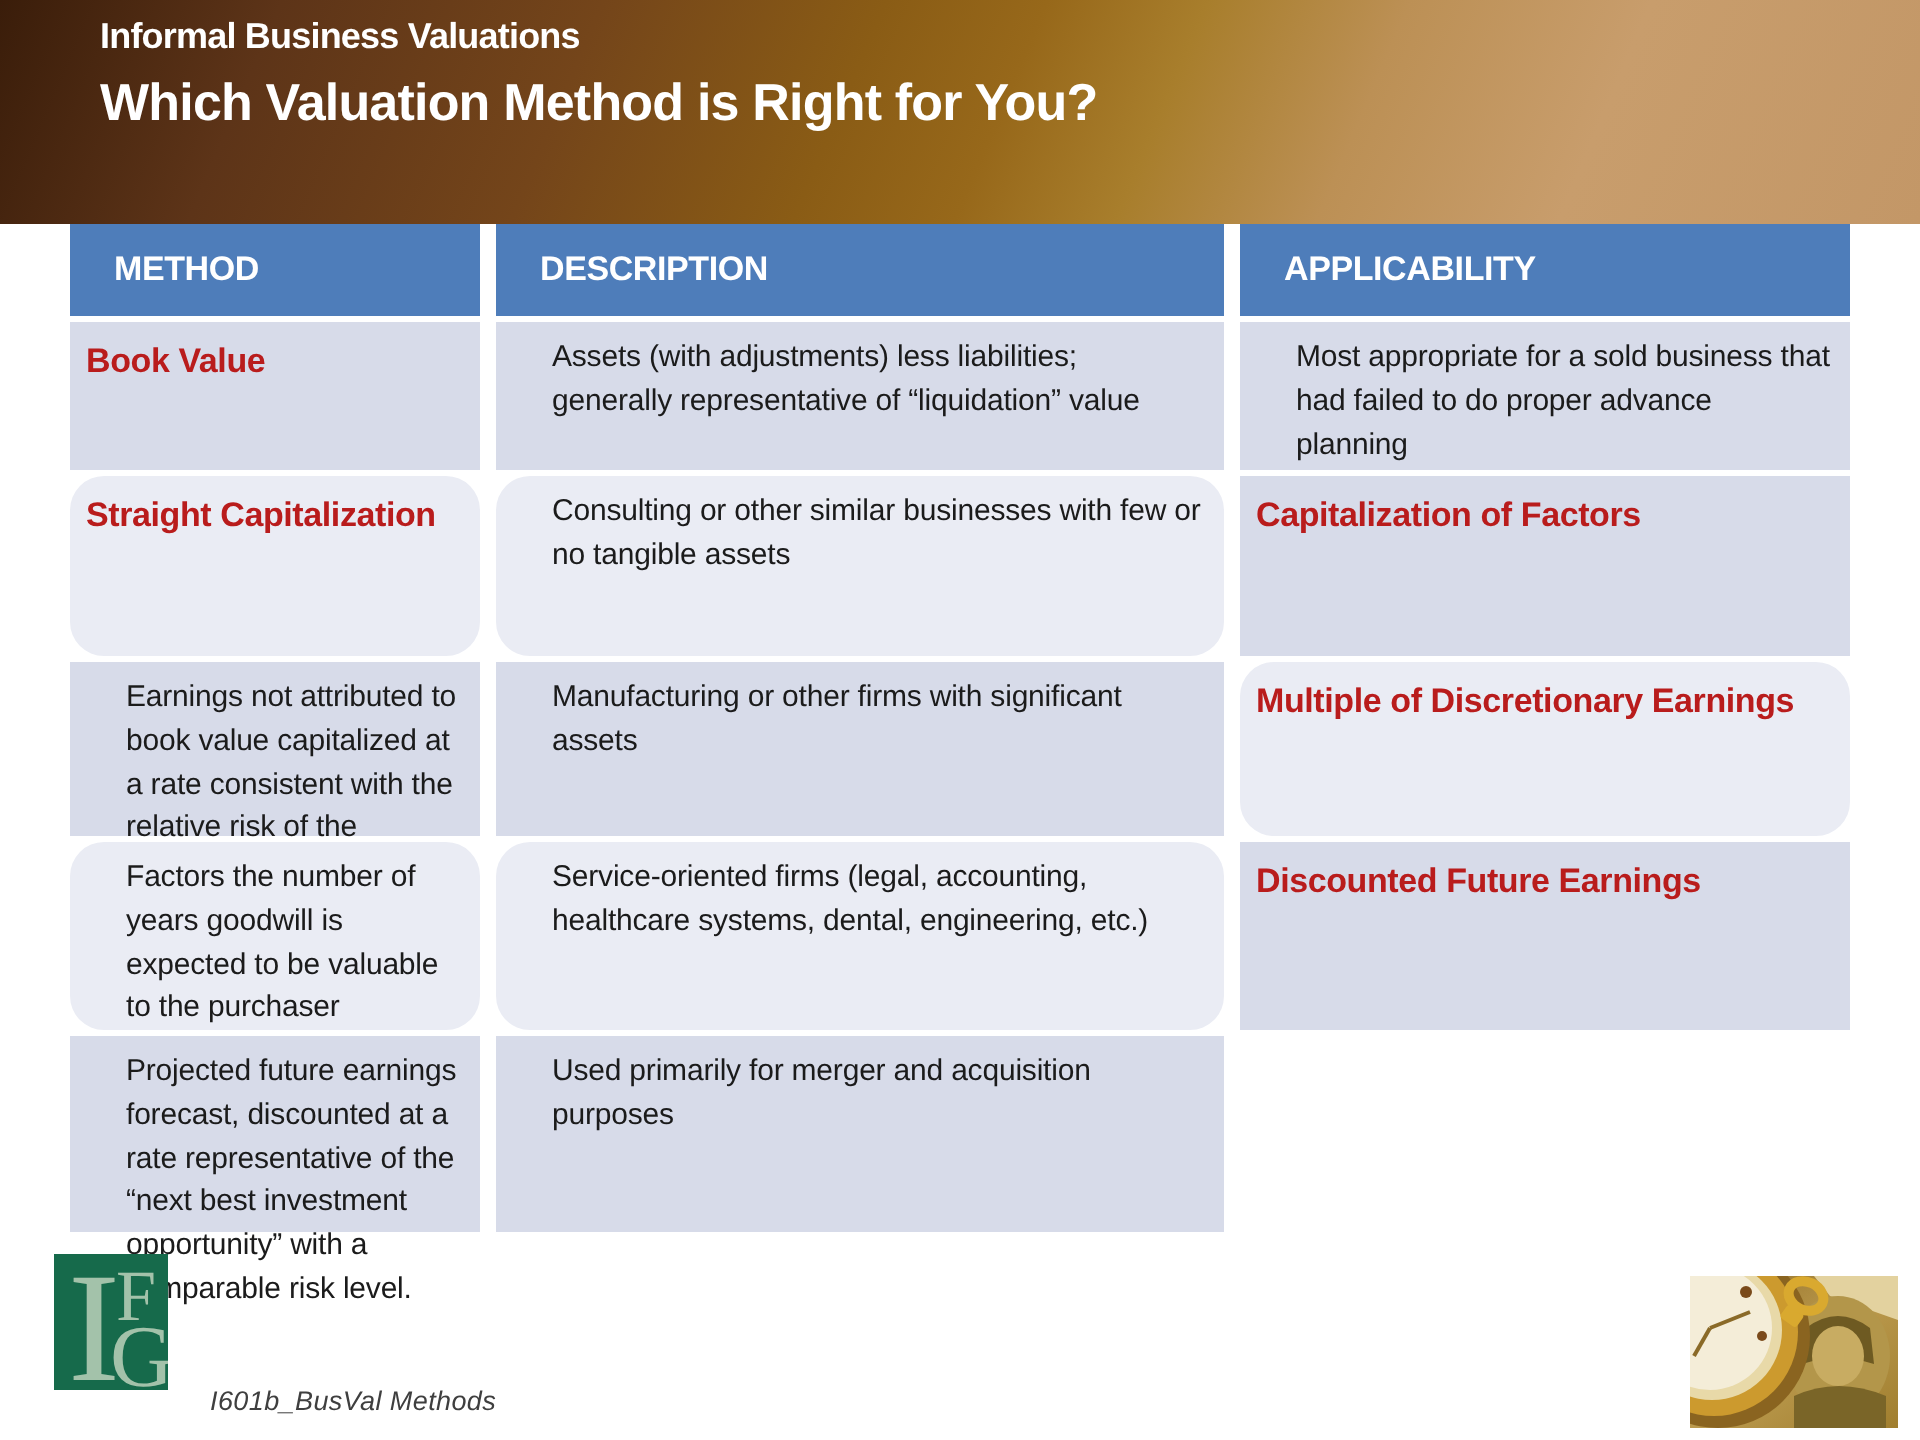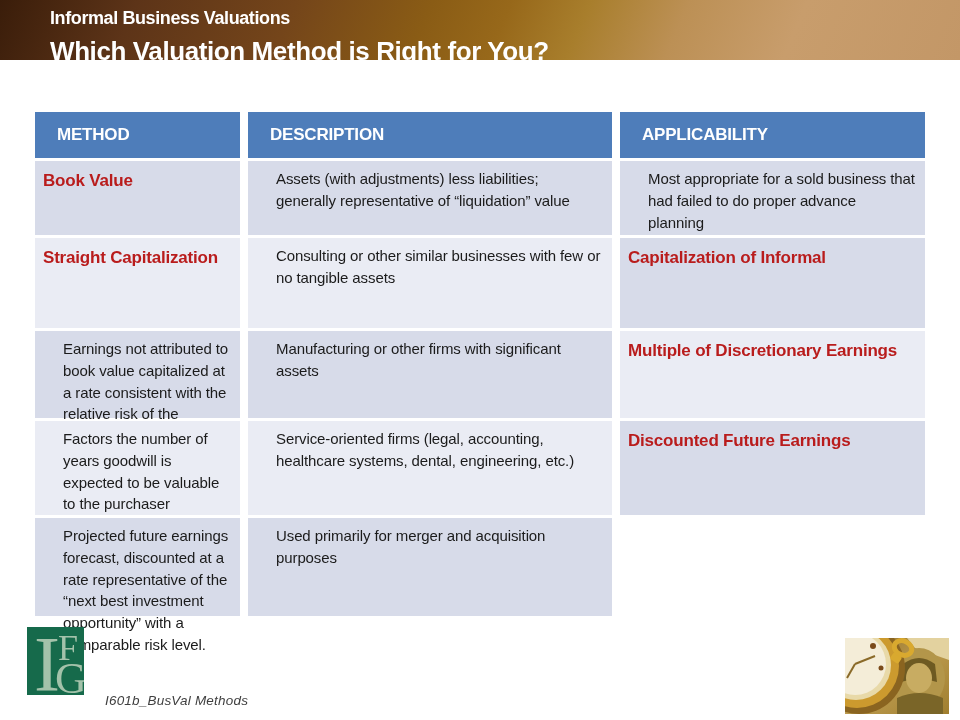--- a/index.html
+++ b/index.html
@@ -2,21 +2,21 @@
 <html><head>
 <meta charset="utf-8">
 <style>
   html,body{margin:0;padding:0;background:#888;}
   .slide{
     position:relative;width:960px;height:720px;background:#ffffff;overflow:hidden;
     font-family:"Liberation Sans",sans-serif;margin:0 auto;
   }
   
   .banner{
-    position:absolute;left:0;top:0;width:960px;height:60px;
+    position:absolute;left:0;top:0;width:960px;height:112px;
     background:linear-gradient(113deg,#3A1D0A 0%,#5D3418 14%,#74451A 30%,#8A5C15 44%,
                #97681A 52%,#A87E2C 60%,#BC9055 70%,#C89D6C 82%,#C39767 100%);
   }
   .banner-subtitle{
     position:absolute;left:50px;top:8px;color:#ffffff;font-weight:bold;
     font-size:18px;letter-spacing:-0.4px;
   }
   .banner-title{
     position:absolute;left:50px;top:36px;color:#ffffff;font-weight:bold;
     font-size:26px;letter-spacing:-0.4px;
@@ -28,21 +28,21 @@
     grid-template-columns:205px 364px 305px;
     grid-template-rows:46px 74px 90px 87px 94px 98px;
     column-gap:8px;row-gap:3px;
   }
   .th{
     background:#4E7DBA;color:#ffffff;font-weight:bold;font-size:17px;
     display:flex;align-items:center;padding-left:22px;letter-spacing:-0.2px;
   }
   .cell{box-sizing:border-box;}
   .row-a{background:#D7DBE9;}
-  .row-b{background:#EAECF4;}
+  .row-b{background:#EAECF4;border-radius:17px;}
   .method{
     color:#b91c1c;font-weight:bold;font-size:17px;line-height:1.35;
     padding:9px 8px 0 8px;letter-spacing:-0.2px;
   }
   .body-txt{
     color:#1B1B1B;font-size:15px;line-height:1.45;padding:7px 10px 0 28px;
     letter-spacing:-0.1px;
   }
   
   .logo{position:absolute;left:27px;top:627px;width:57px;height:68px;}
@@ -68,21 +68,21 @@
     <div class="th cell">DESCRIPTION</div>
     <div class="th cell">APPLICABILITY</div>
 
     <div class="cell row-a method">Book Value</div>
     <div class="cell row-a body-txt">Assets (with adjustments) less liabilities; generally representative of “liquidation” value</div>
     <div class="cell row-a body-txt">Most appropriate for a sold business that had failed to do proper advance planning</div>
 
     <div class="cell row-b method">Straight Capitalization</div>
     <div class="cell row-b body-txt">Consulting or other similar businesses with few or no tangible assets</div>
 
-    <div class="cell row-a method">Capitalization of Informal</div>
+    <div class="cell row-a method">Capitalization of Factors</div>
     <div class="cell row-a body-txt">Earnings not attributed to book value capitalized at a rate consistent with the relative risk of the business</div>
     <div class="cell row-a body-txt">Manufacturing or other firms with significant assets</div>
 
     <div class="cell row-b method">Multiple  of Discretionary Earnings</div>
     <div class="cell row-b body-txt">Factors the number of years goodwill is expected to be valuable to the purchaser</div>
     <div class="cell row-b body-txt">Service-oriented firms (legal, accounting, healthcare systems, dental, engineering, etc.)</div>
 
     <div class="cell row-a method">Discounted Future Earnings</div>
     <div class="cell row-a body-txt">Projected future earnings forecast, discounted at a rate representative of the “next best investment opportunity” with a comparable risk level.</div>
     <div class="cell row-a body-txt">Used primarily for merger and acquisition purposes</div>

